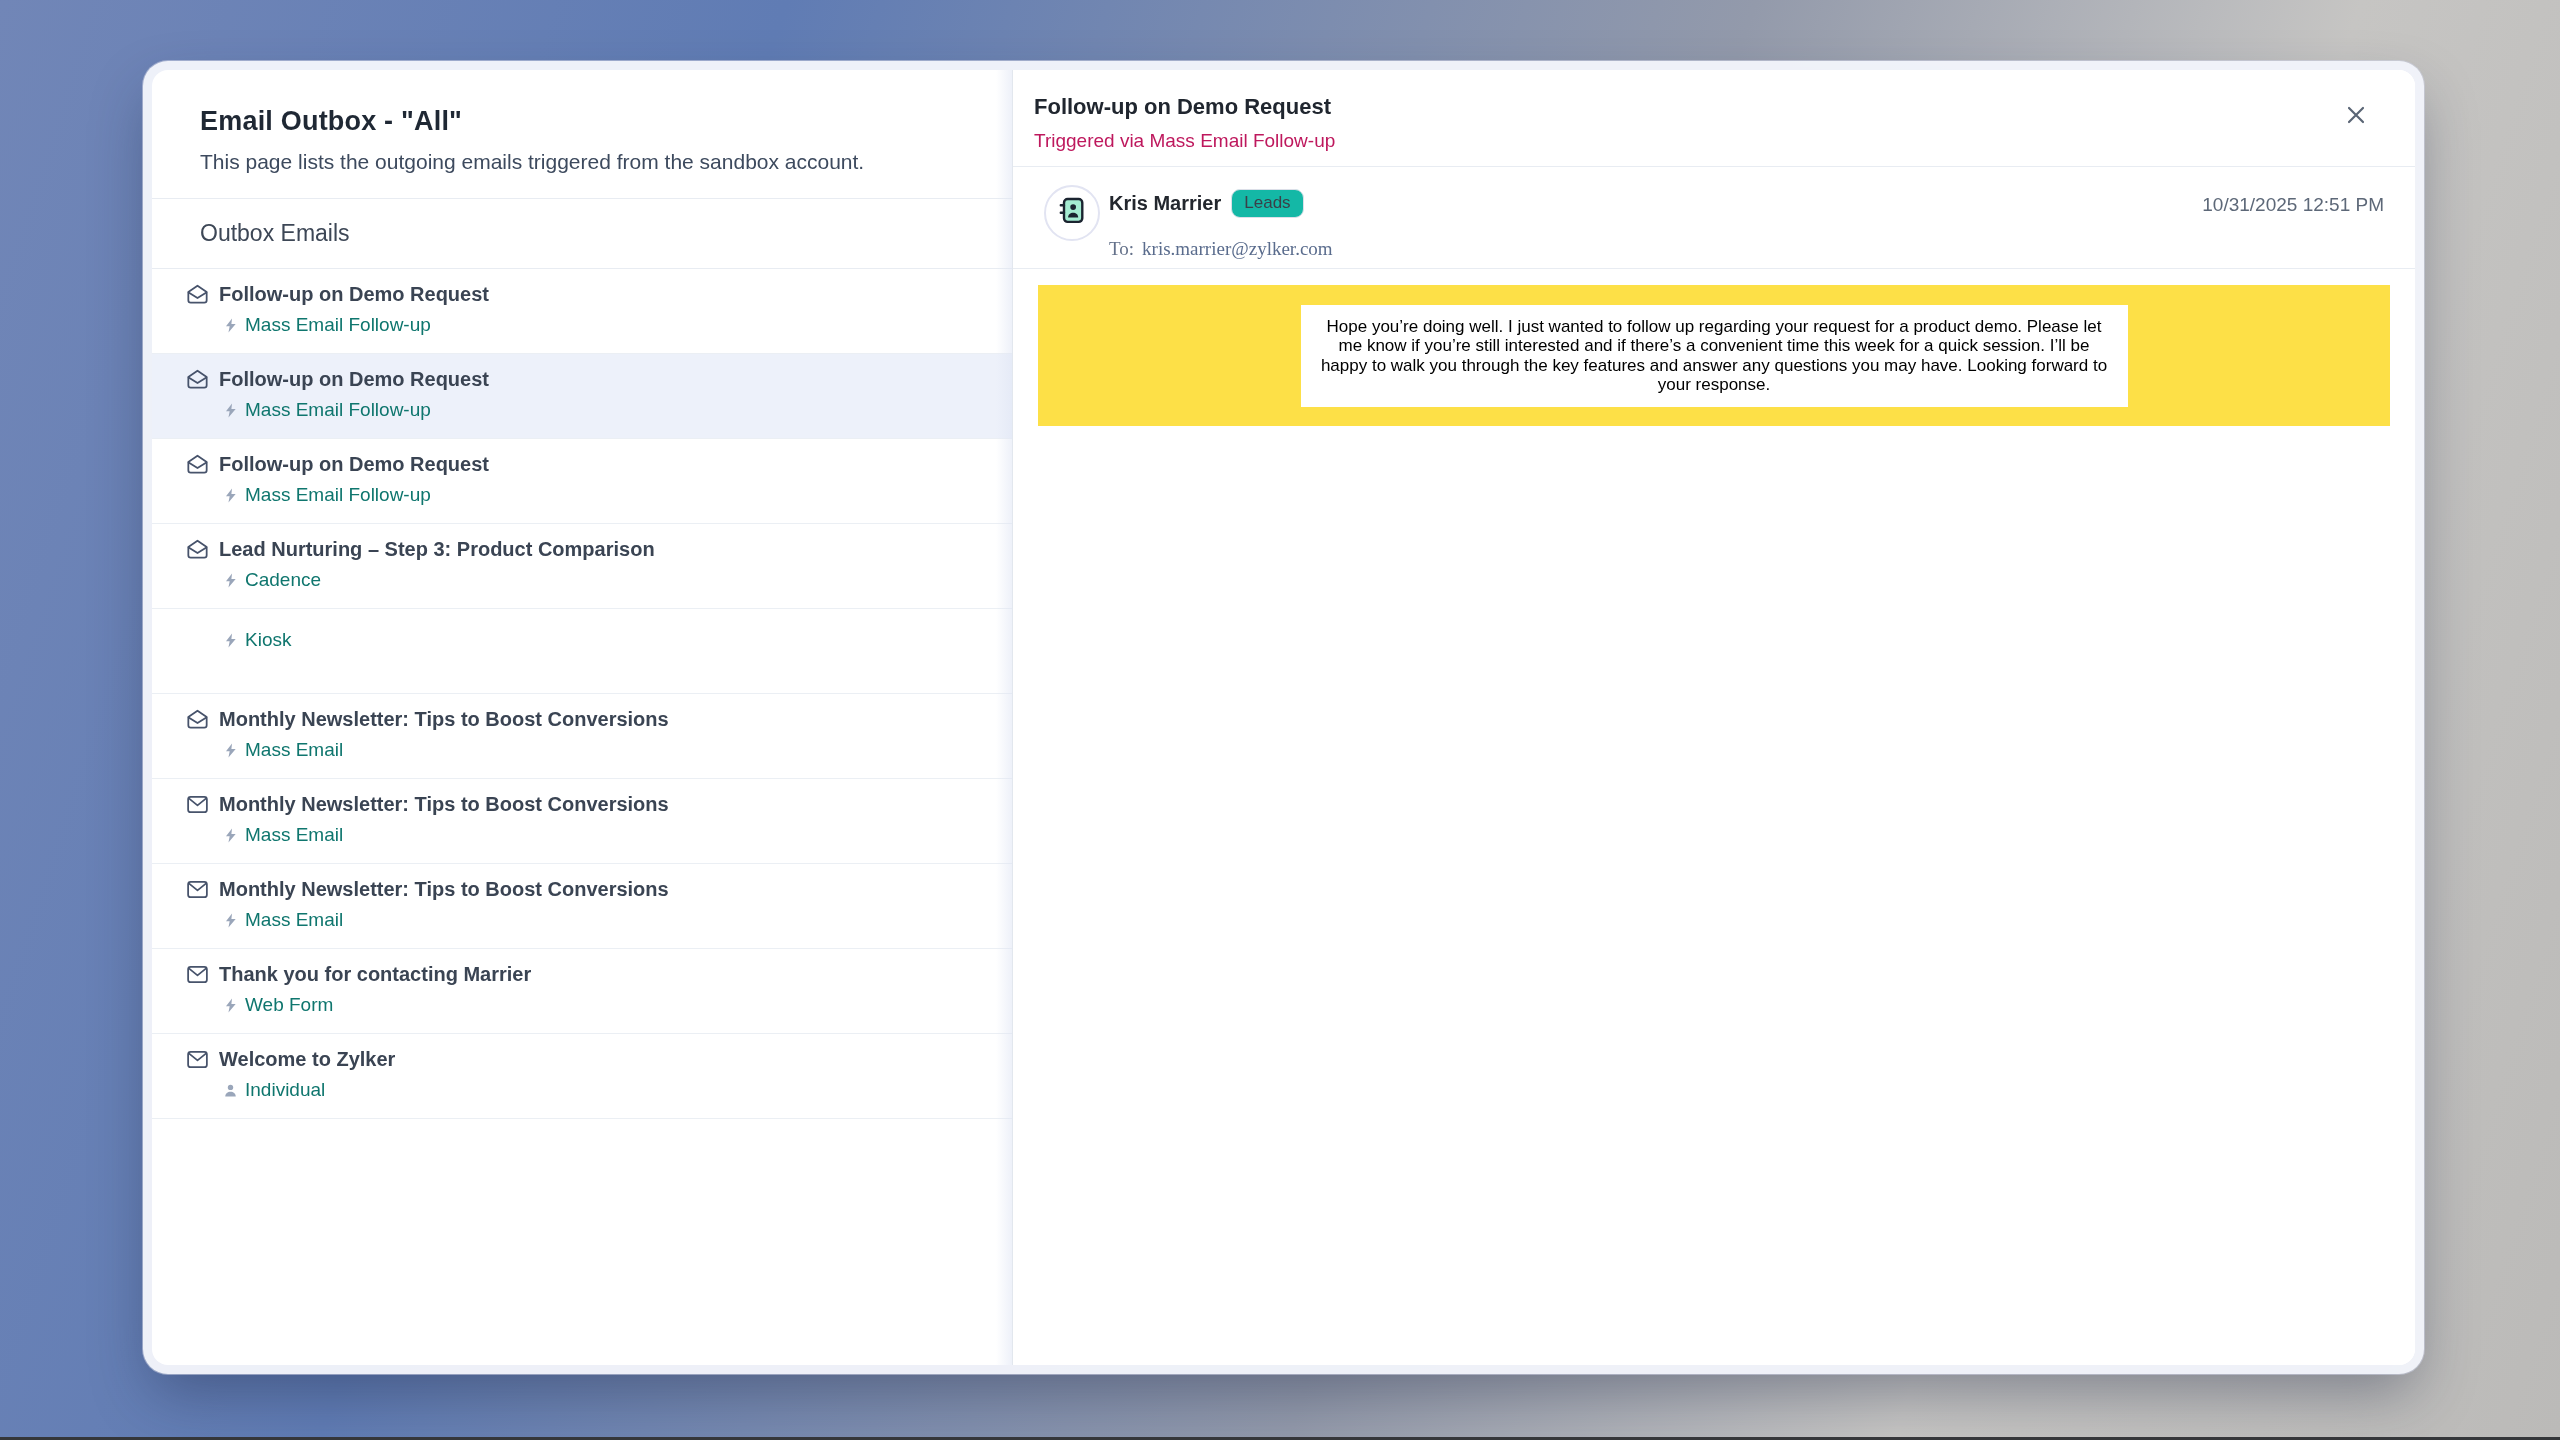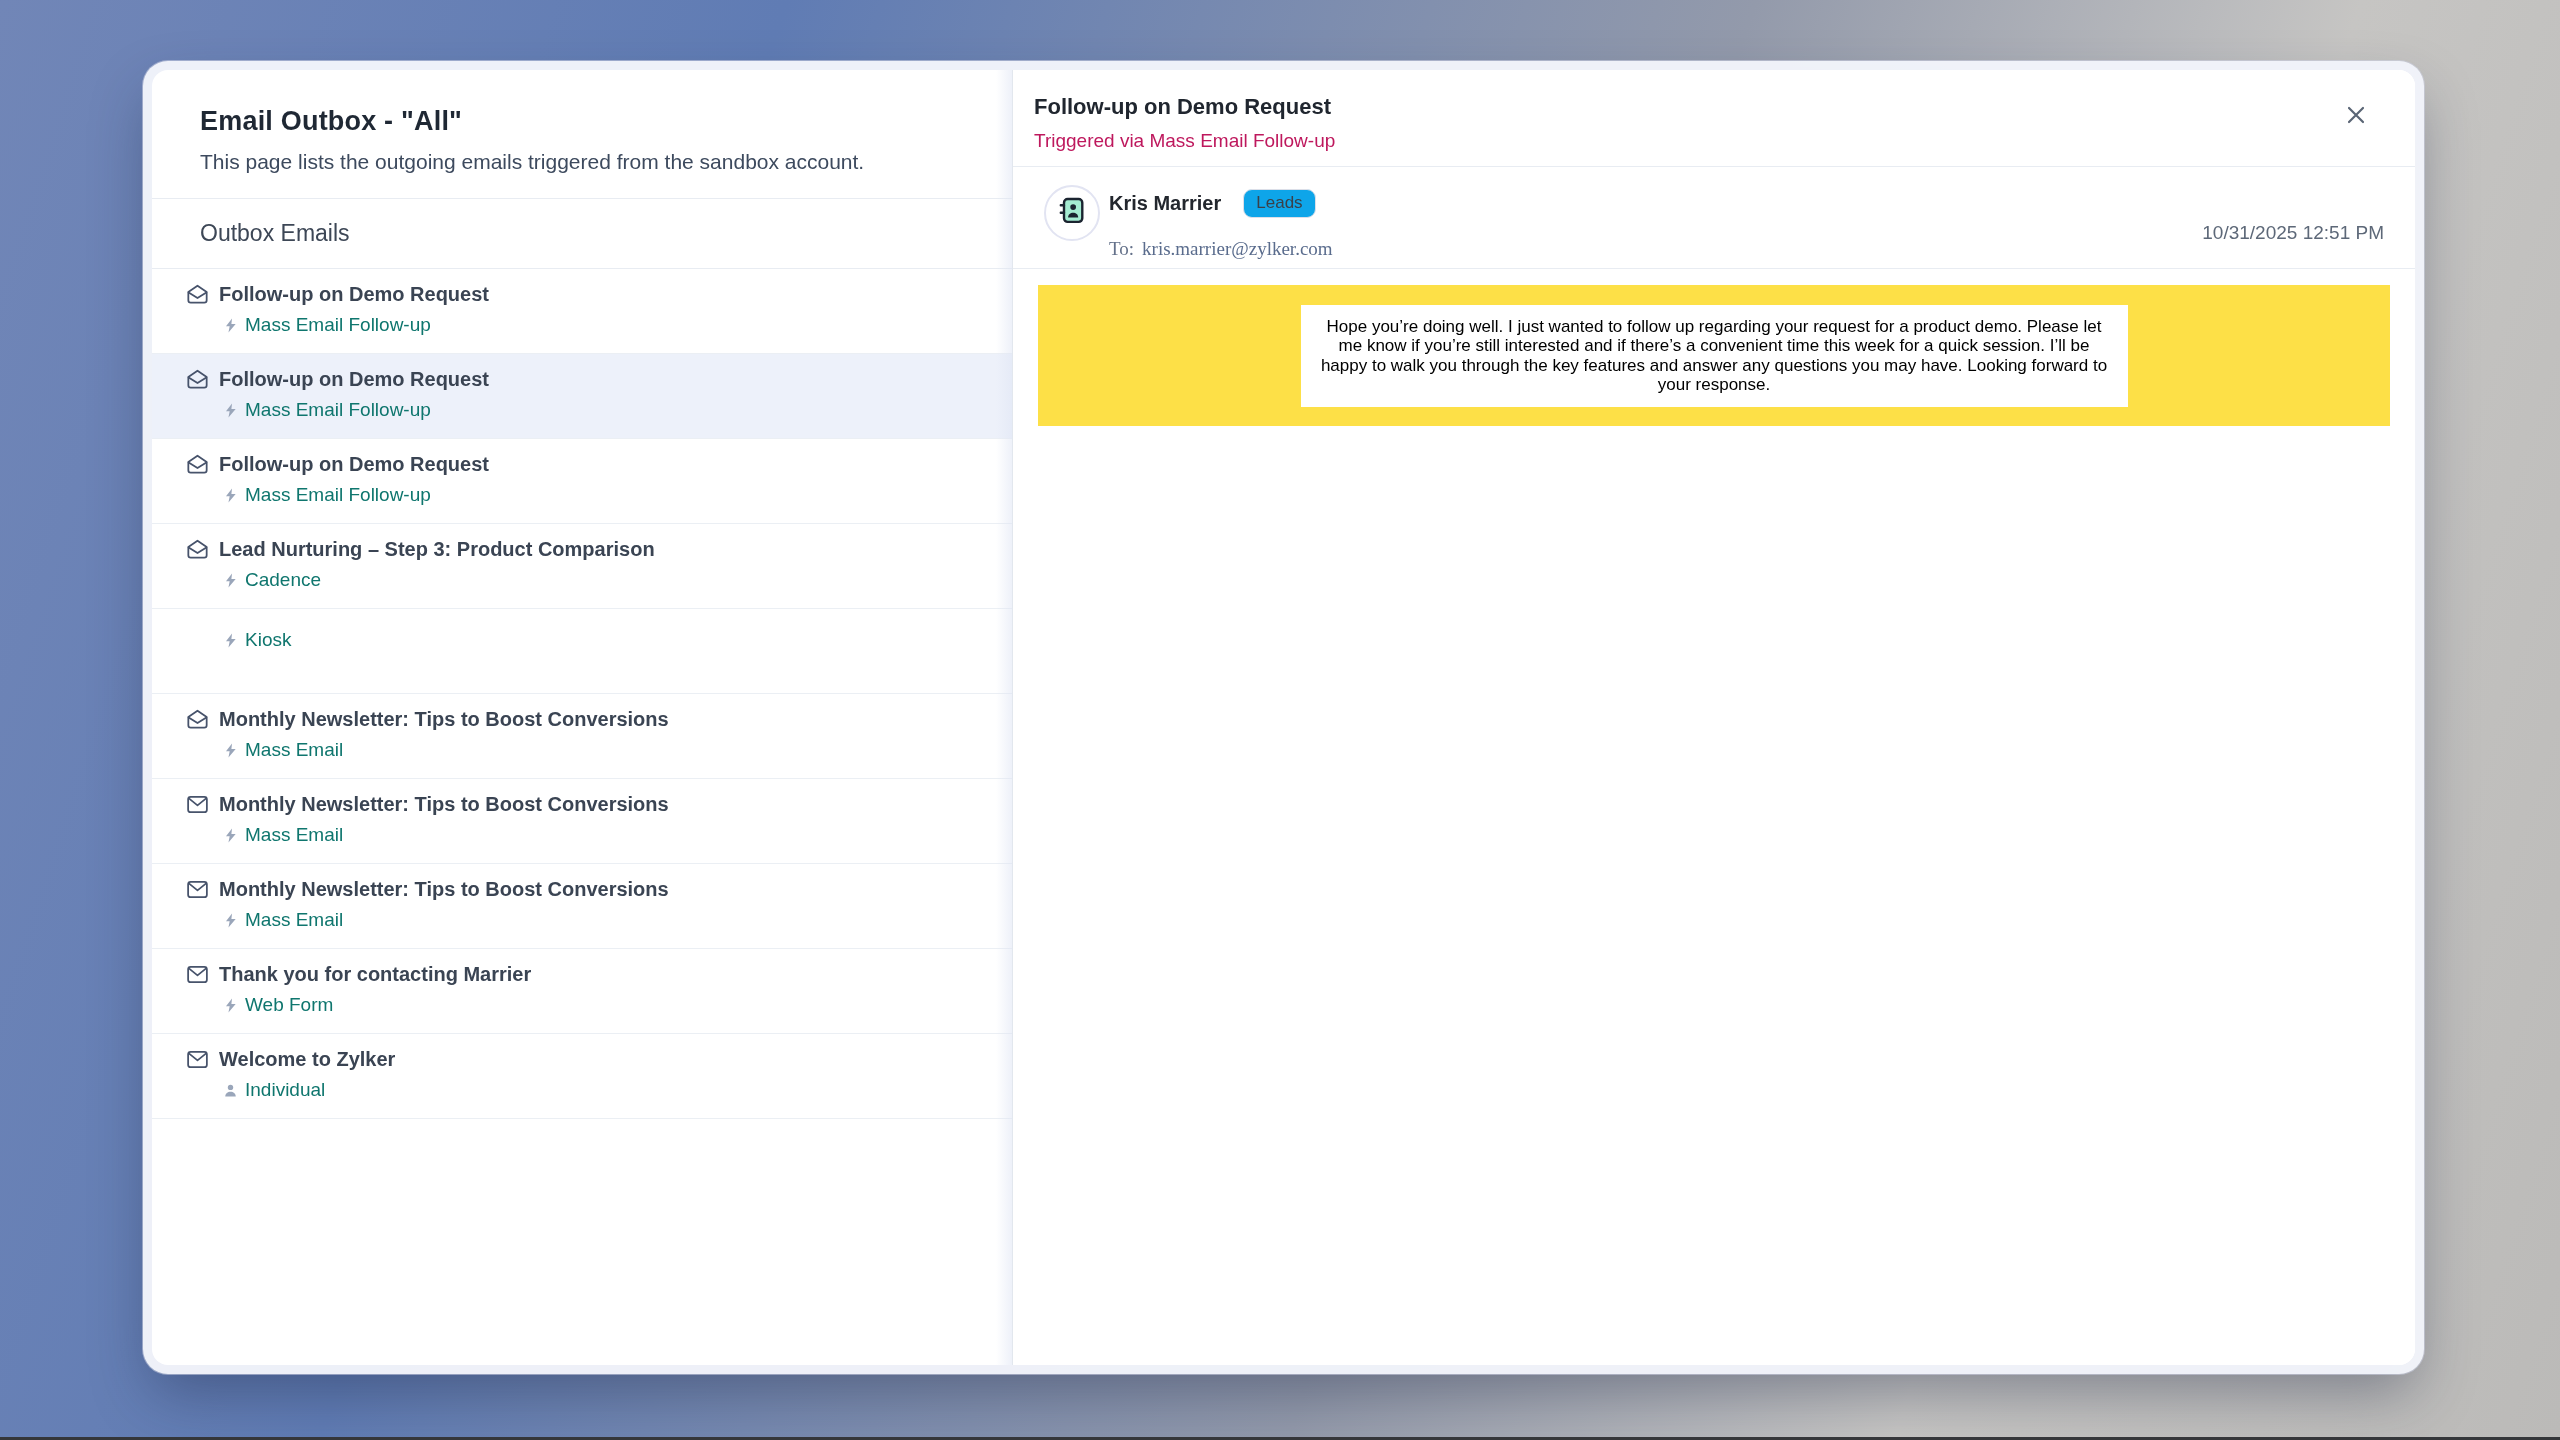--- a/index.html
+++ b/index.html
@@ -63,26 +63,26 @@
   .avatar {
     position: absolute; left: 31px; top: 18px; width: 56px; height: 56px;
     border-radius: 50%; border: 2px solid #e2e4f2; background: #ffffff;
     display: flex; align-items: center; justify-content: center;
   }
   .sender-meta { margin-left: 66px; }
   .sender-line1 { display: flex; align-items: center; gap: 10px; }
   .sender-name { font-size: 20px; font-weight: bold; color: #23272e; }
   .module-badge {
     font-size: 17px; color: #3a4049; border: 1px solid #dcdfe8; border-radius: 9px;
-    padding: 3px 12px 4px 12px; background: #0ea5e9; margin-left: 12px;
+    padding: 3px 12px 4px 12px; background: #14b8a6;
   }
   .to-line { margin-top: 20px; font-size: 19px; font-family: Liberation Serif, serif; }
   .to-label { color: #64718a; margin-right: 8px; }
   .to-email { color: #5a6c8d; }
-  .timestamp { position: absolute; top: 27px; right: 31px; font-size: 19px; color: #5d6878; margin-top: 28px; }
+  .timestamp { position: absolute; top: 27px; right: 31px; font-size: 19px; color: #5d6878; }
 
   .body-banner {
     margin: 16px 25px 0 25px; height: 141px; background: #fde047;
     display: flex; align-items: center; justify-content: center;
   }
   .body-card {
     width: 827px; background: #ffffff; padding: 12px 16px;
     font-size: 17px; line-height: 19.5px; color: #000000; text-align: center;
     font-family: "Liberation Sans", sans-serif;
   }

